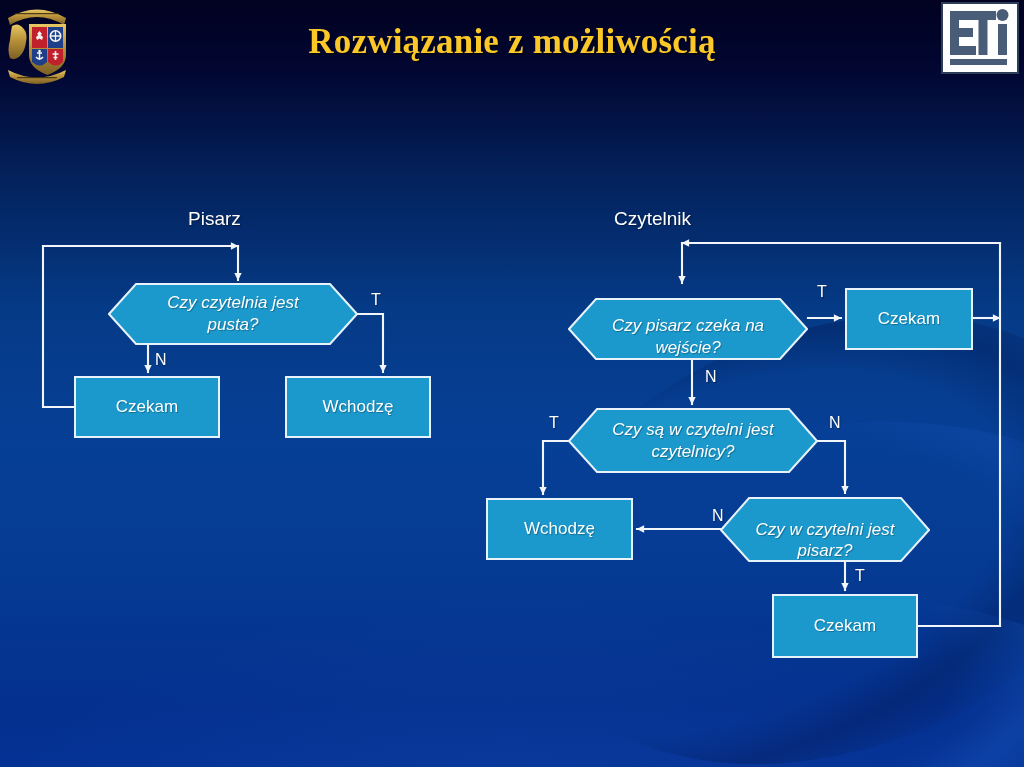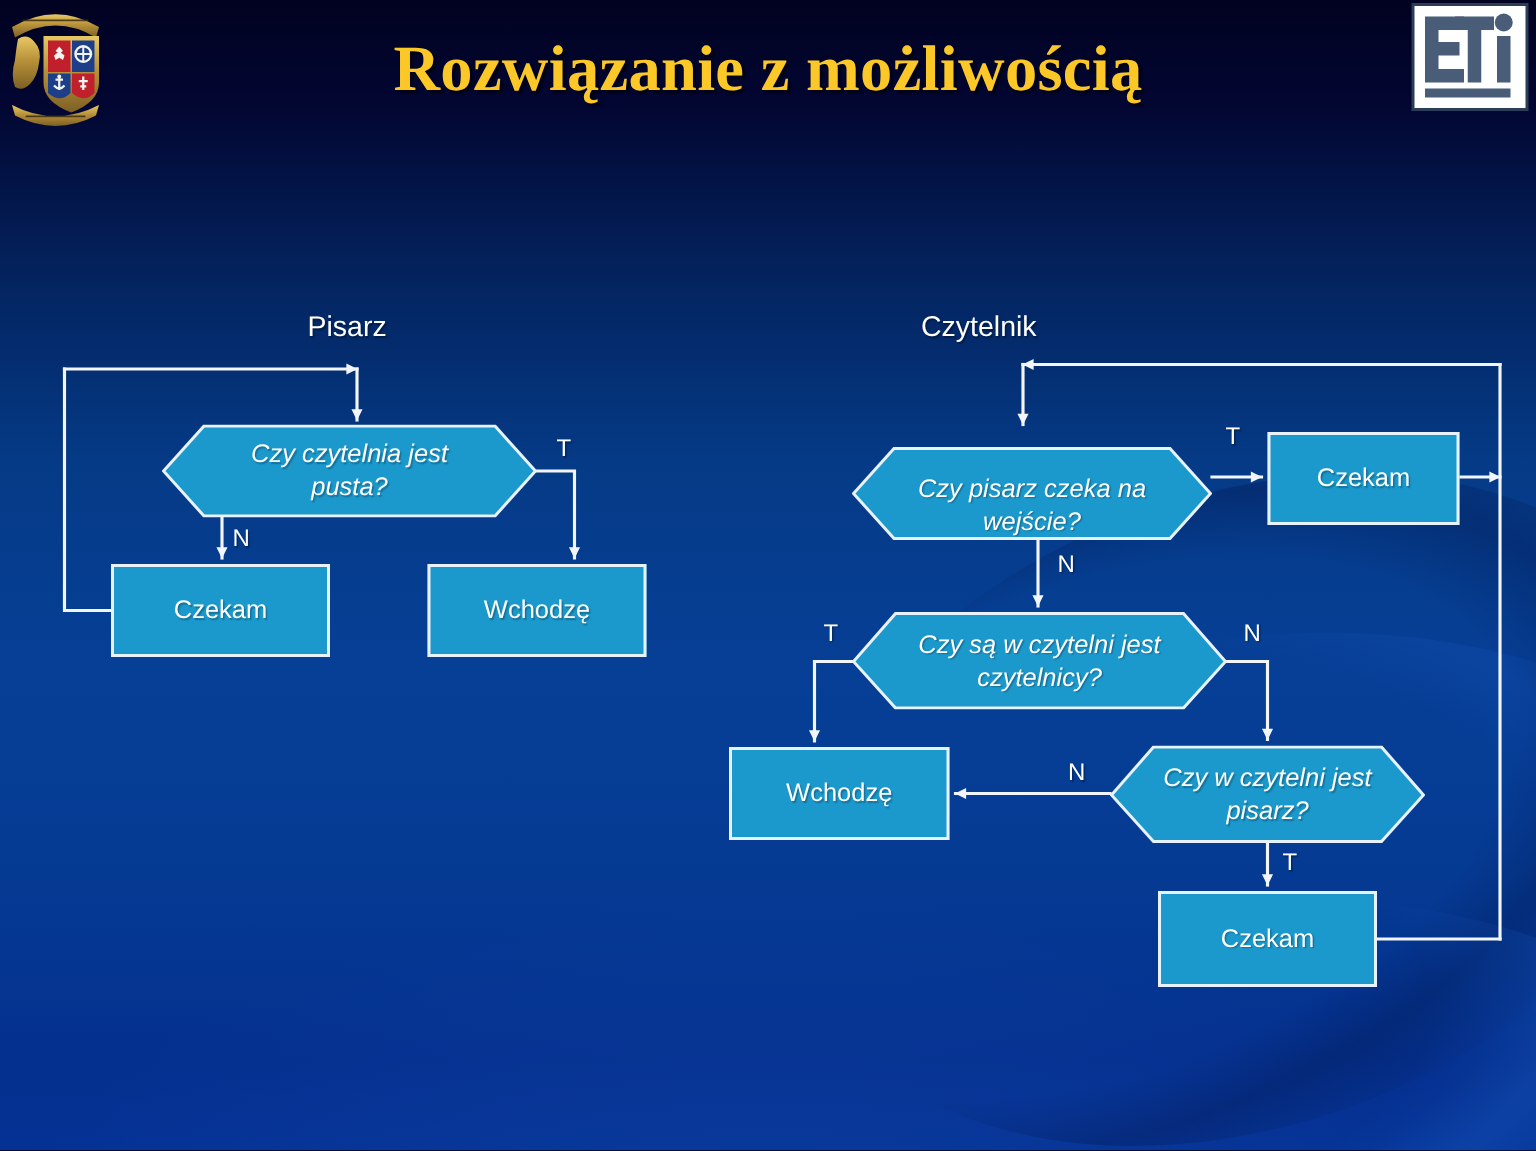--- a/index.html
+++ b/index.html
@@ -54,21 +54,21 @@
 
   
   #title {
     position: absolute;
     left: 120px;
     top: 20px;
     width: 784px;
     text-align: center;
     font-family: "Liberation Serif", serif;
     font-weight: bold;
-    font-size: 43px;
+    font-size: 35px;
     line-height: 1.26;
     color: #fbc828;
     text-shadow: 2px 2px 1px rgba(0,0,0,0.55);
     letter-spacing: 0.2px;
   }
 
   
   #crest {
     position: absolute;
     left: 2px; top: 0px;
@@ -243,21 +243,21 @@
         <path d="M818 441 L845 441 L845 493" marker-end="url(#ah)"></path>
 
         <path d="M740 529 L637 529" marker-end="url(#ah)"></path>
 
         <path d="M845 562 L845 590" marker-end="url(#ah)"></path>
 
         <path d="M918 626 L1000 626"></path>
       </g>
     </svg>
 
-    <div class="lane-label" style="left:205px; top:208px;">Pisarz</div>
+    <div class="lane-label" style="left:188px; top:208px;">Pisarz</div>
     <div class="lane-label" style="left:614px; top:208px;">Czytelnik</div>
 
     <div class="node hex" style="left:108px; top:283px; width:250px; height:62px;">
       <svg class="hexbody" viewBox="0 0 250 62" preserveAspectRatio="none">
         <polygon points="28,1 222,1 249,31 222,61 28,61 1,31" fill="#1b99cd" stroke="#e8f2fa" stroke-width="2" vector-effect="non-scaling-stroke"></polygon>
       </svg>
       <span class="hextext">Czy czytelnia jest pusta?</span>
     </div>
 
     <div class="node" style="left:74px; top:376px; width:146px; height:62px;">
@@ -286,21 +286,21 @@
       <svg class="hexbody" viewBox="0 0 250 65" preserveAspectRatio="none">
         <polygon points="29,1 221,1 249,33 221,64 29,64 1,33" fill="#1b99cd" stroke="#e8f2fa" stroke-width="2" vector-effect="non-scaling-stroke"></polygon>
       </svg>
       <span class="hextext">Czy są w czytelni jest czytelnicy?</span>
     </div>
 
     <div class="node" style="left:486px; top:498px; width:147px; height:62px;">
       <span>Wchodzę</span>
     </div>
 
-    <div class="node hex" style="left:740px; top:497px; width:210px; height:65px;">
+    <div class="node hex" style="left:720px; top:497px; width:210px; height:65px;align-items:flex-end;">
       <svg class="hexbody" viewBox="0 0 210 65" preserveAspectRatio="none">
         <polygon points="29,1 181,1 209,33 181,64 29,64 1,33" fill="#1b99cd" stroke="#e8f2fa" stroke-width="2" vector-effect="non-scaling-stroke"></polygon>
       </svg>
       <span class="hextext">Czy w czytelni jest pisarz?</span>
     </div>
 
     <div class="node" style="left:772px; top:594px; width:146px; height:64px;">
       <span>Czekam</span>
     </div>
 

